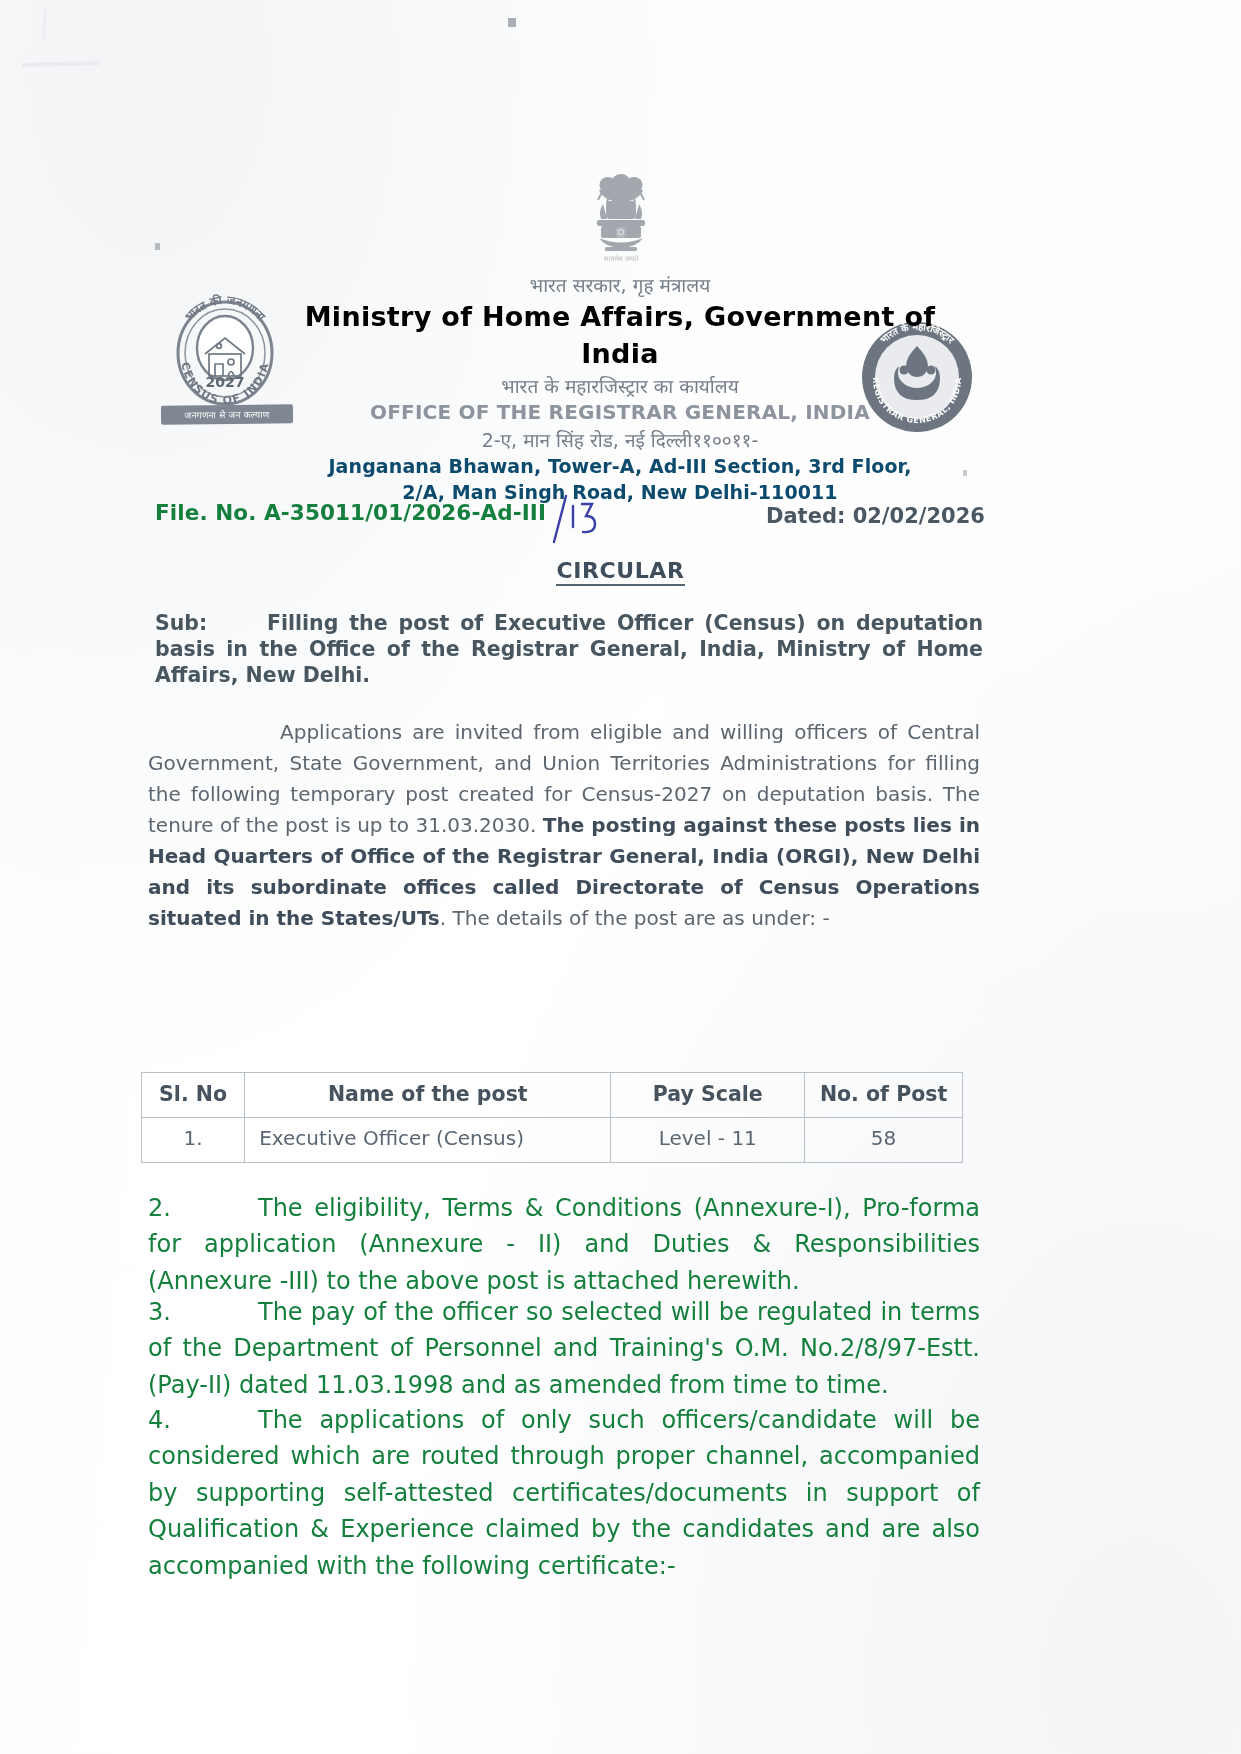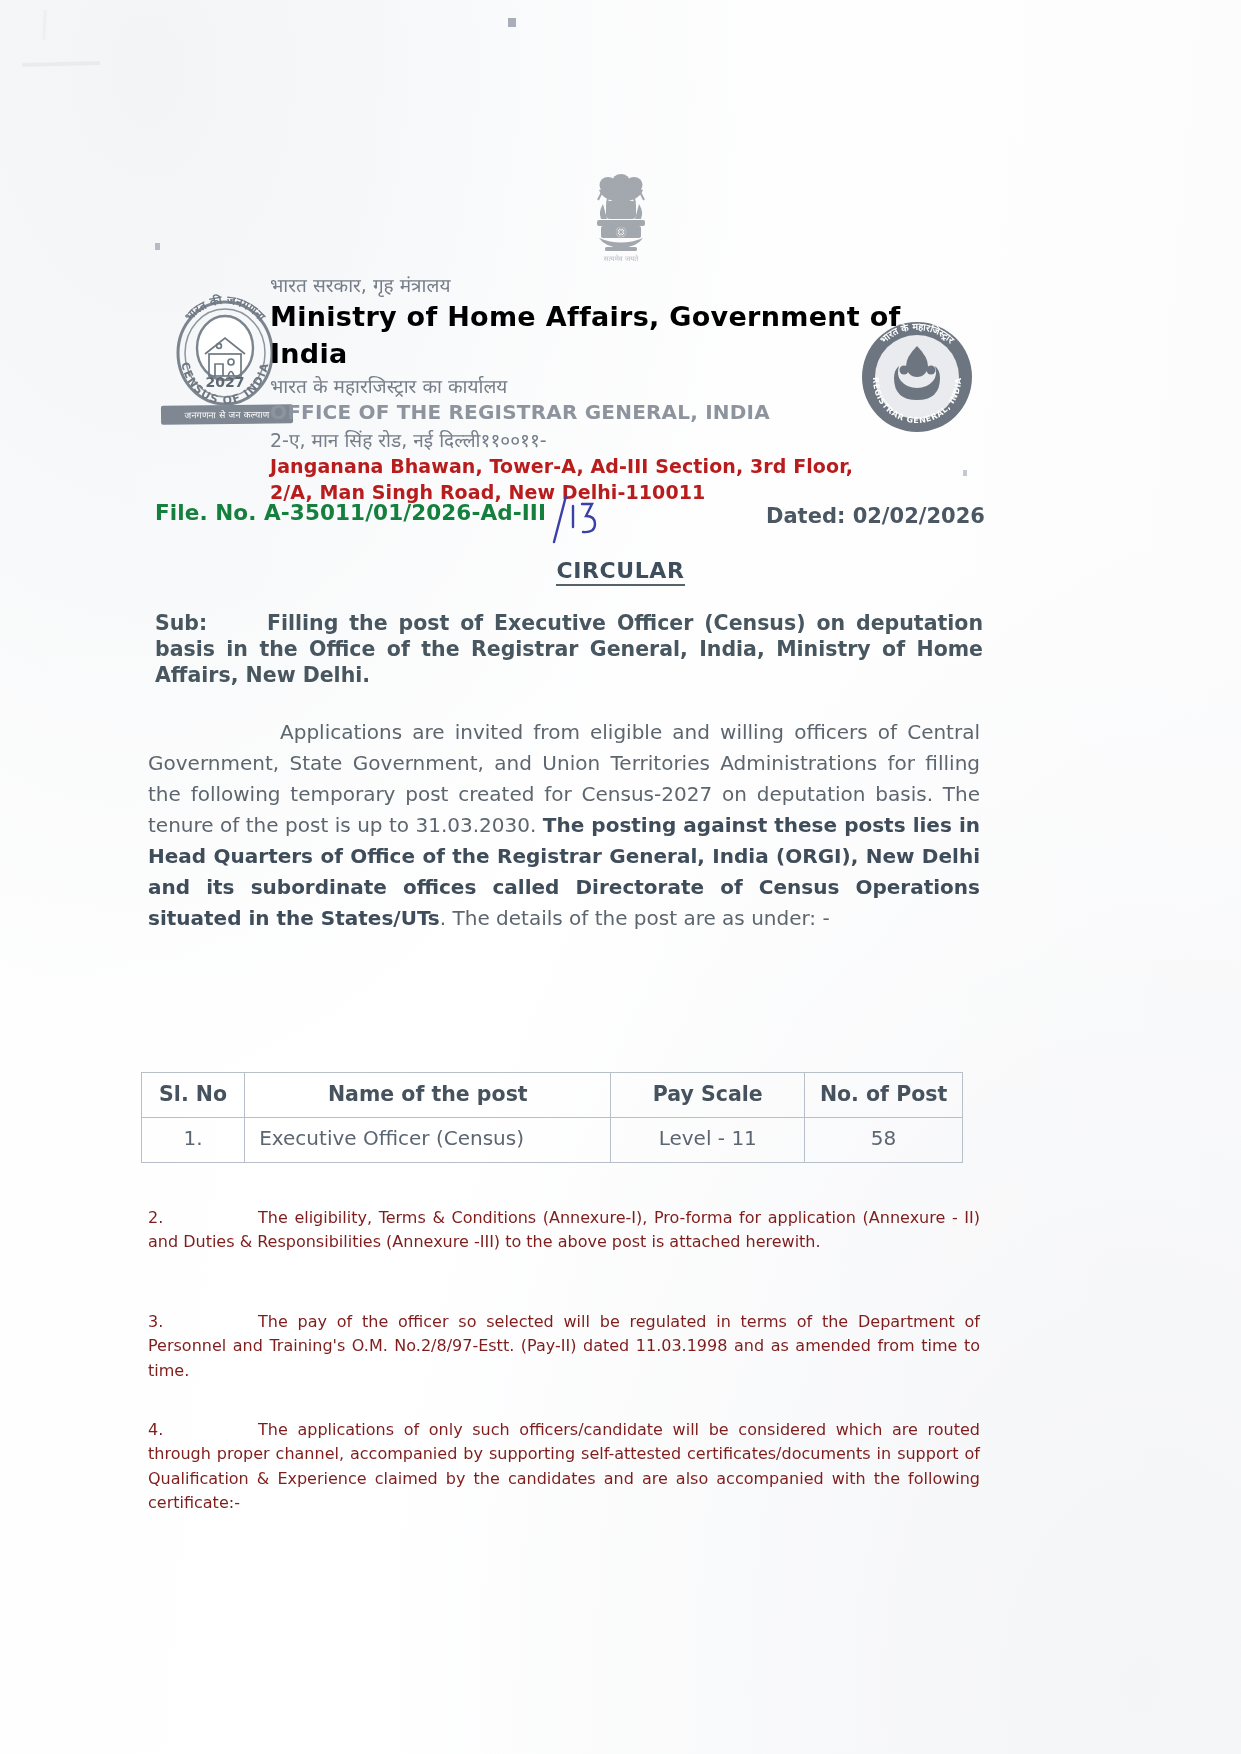--- a/index.html
+++ b/index.html
@@ -36,26 +36,26 @@
     display:flex;align-items:center;justify-content:center;
     font-size:9px;color:#ffffff;letter-spacing:.2px;white-space:nowrap;overflow:hidden;
     transform:rotate(-0.6deg);
   }
   
   .rgi-logo{position:absolute;left:858px;top:318px;width:118px;height:118px;}
 
   
   .hdr{
     position:absolute;left:270px;top:272px;width:700px;
-    line-height:1.38;
+    text-align:center;line-height:1.38;
   }
   .hdr .hi{font-size:19px;color:#757d88;font-family:"DejaVu Sans",sans-serif;}
   .hdr .en{font-size:27px;color:#000000;font-weight:bold;letter-spacing:.3px;}
   .hdr .en2{font-size:20px;color:#8d949e;font-weight:bold;letter-spacing:.2px;}
-  .hdr .addr{font-size:19px;color:#b91c1c;font-weight:bold;letter-spacing:.1px;}
+  .hdr .addr{font-size:19px;color:#0c4a6e;font-weight:bold;letter-spacing:.1px;}
 
   
   .fileline{position:absolute;left:0;top:500px;width:1241px;height:36px;}
   .fileno{
     position:absolute;left:155px;top:0;font-size:21.5px;font-weight:bold;
     color:#15803d;letter-spacing:.1px;font-family:"DejaVu Sans",sans-serif;
   }
   .dated{
     position:absolute;left:766px;top:4px;font-size:21px;font-weight:bold;color:#4b5864;
   }
@@ -102,21 +102,21 @@
   .tbl td{font-size:20px;padding:8px 4px 12px;}
   .c-sl{width:104px;}
   .c-name{width:386px;}
   .c-pay{width:204px;}
   .c-no{width:164px;}
   .tbl td.c-name{text-align:left;padding-left:14px;}
 
   
   .np{
     position:absolute;left:148px;width:832px;
-    font-size:16px;color:#7f1d1d;line-height:1.52;text-align:justify;margin-top:16px;
+    font-size:24px;color:#15803d;line-height:1.52;text-align:justify;
   }
   .np .lead{display:inline-block;width:110px;}
   .p2{top:1190px;}
   .p3{top:1294px;}
   .p4{top:1402px;}
 </style>
 </head>
 <body>
 
 <div class="page"></div>

